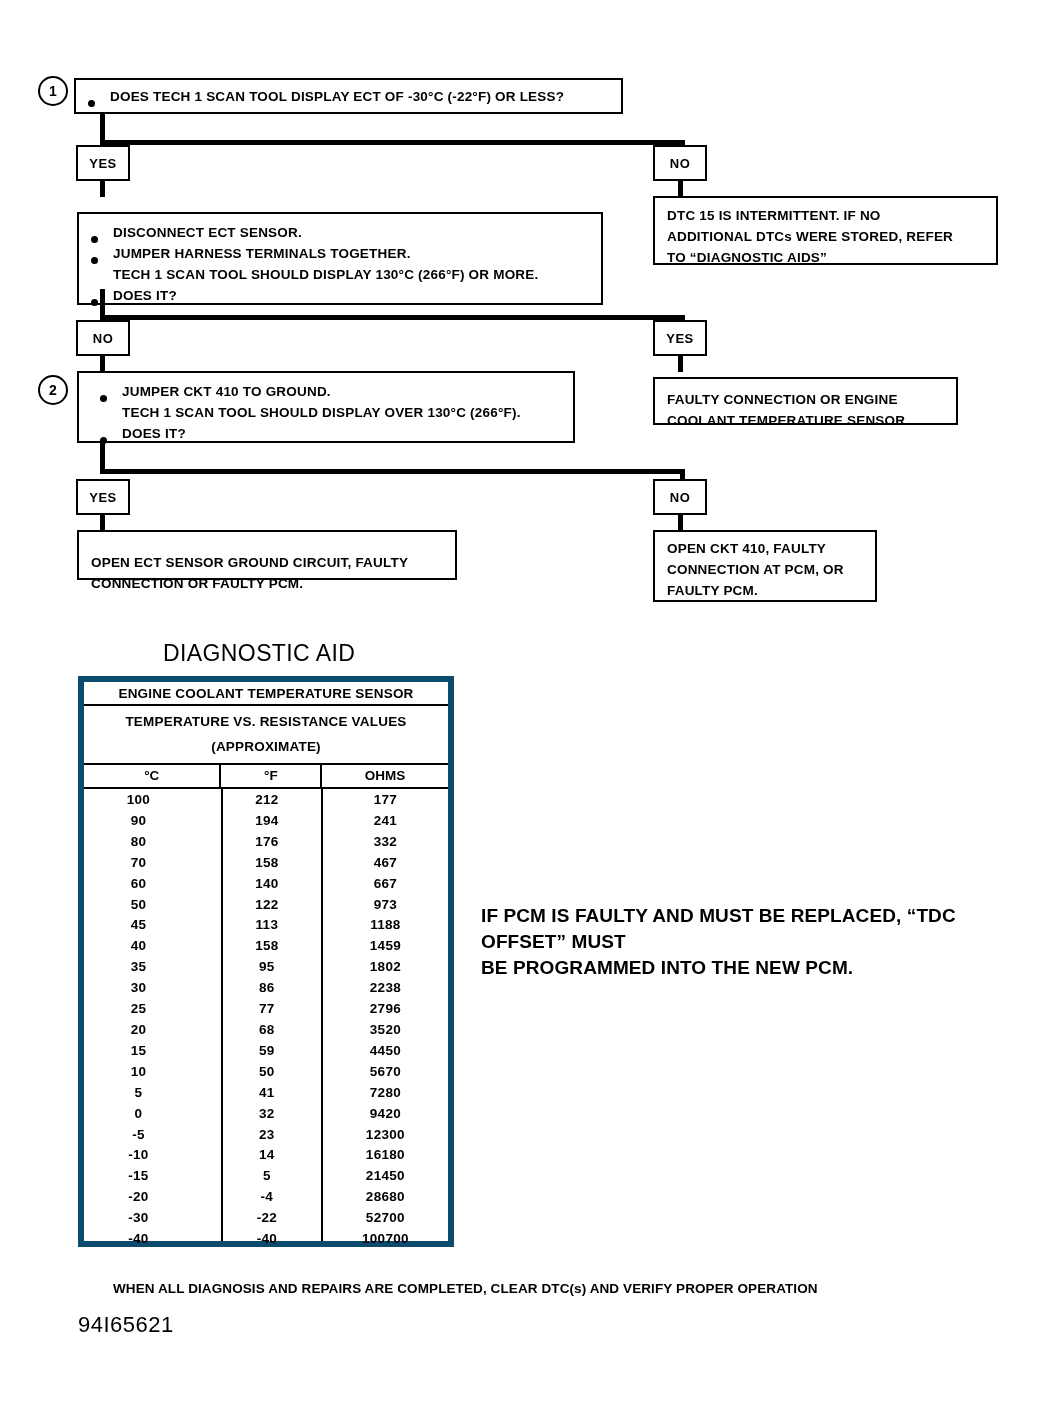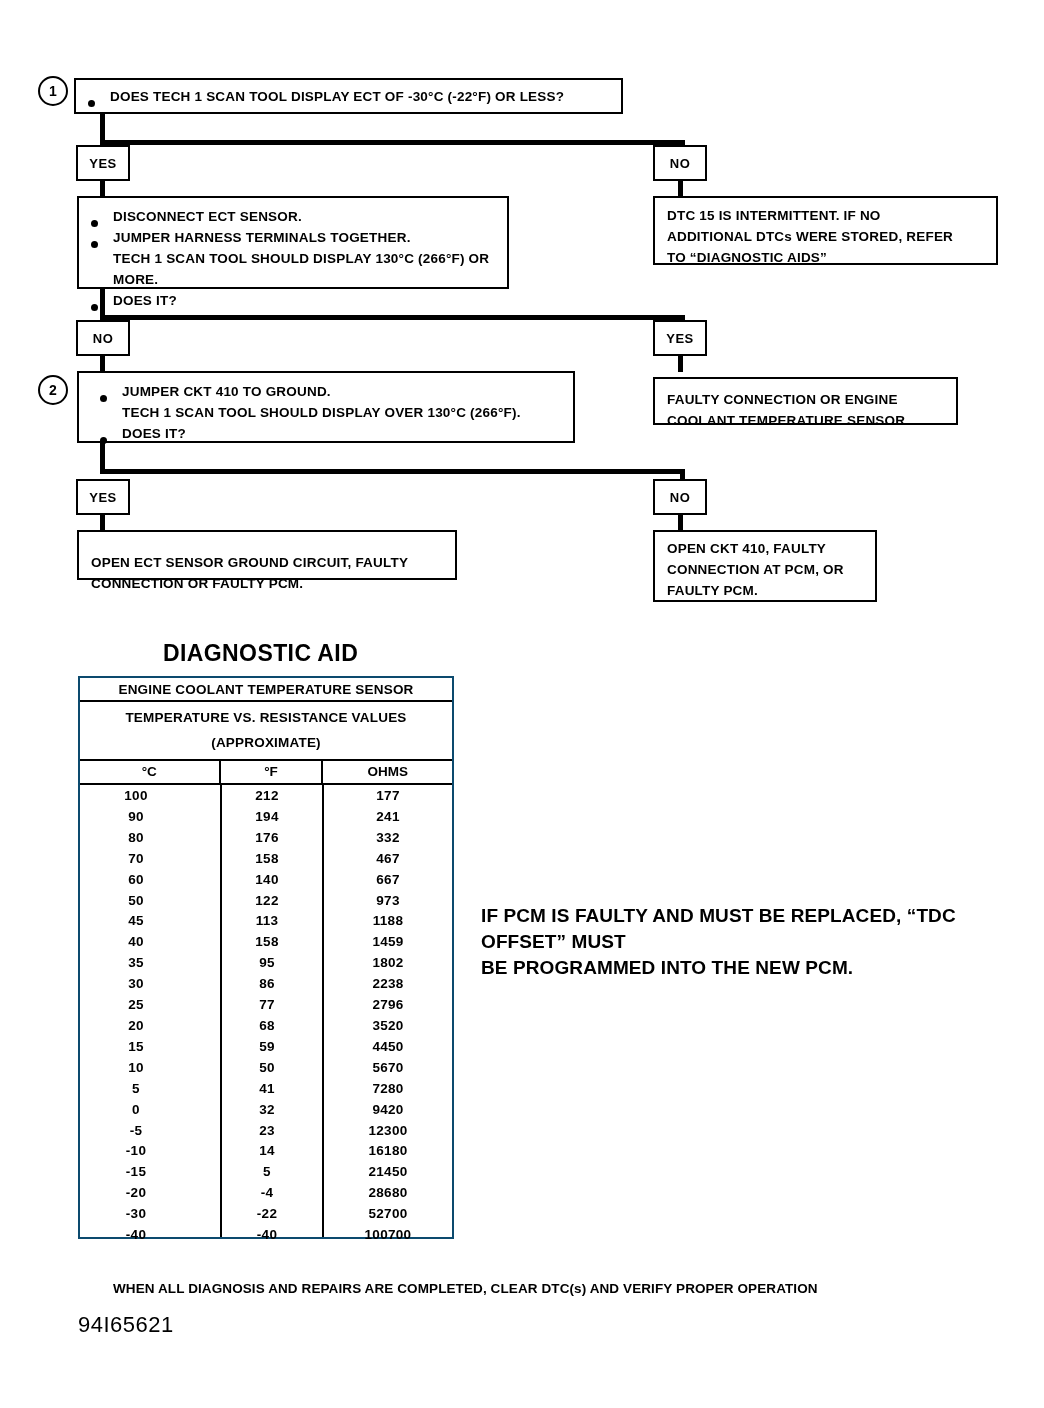--- a/index.html
+++ b/index.html
@@ -100,26 +100,26 @@
   .hline {
     position: absolute;
     height: 5px;
     background: #000;
   }
 
   
   .aid-title {
     position: absolute;
     font-size: 23px;
-    font-weight: bold;
+    font-weight: normal;
     letter-spacing: 0.4px;
   }
   .aid-table {
     position: absolute;
-    border: 2px solid #0c4a6e;
+    border: 6px solid #0c4a6e;
     background: #fff;
     box-sizing: border-box;
   }
   .aid-head-row {
     border-bottom: 2px solid #000;
     text-align: center;
     font-size: 13.5px;
     font-weight: bold;
     letter-spacing: 0.2px;
     padding: 4px 0 3px 0;
@@ -202,21 +202,21 @@
   <div class="vline" style="left:100px; top:114px; height:31px;"></div>
   <div class="hline" style="left:100px; top:140px; width:585px;"></div>
   <div class="vline" style="left:680px; top:140px; height:10px;"></div>
 
   <div class="chip" style="left:76px; top:145px;">YES</div>
   <div class="chip" style="left:653px; top:145px;">NO</div>
 
   <div class="vline" style="left:100px; top:181px; height:16px;"></div>
   <div class="vline" style="left:678px; top:181px; height:16px;"></div>
 
-  <div class="box" style="left:77px; top:196px; width:432px; height:93px;">
+  <div class="box" style="left:77px; top:212px; width:526px; height:93px;">
     <div class="plain-box-inner" style="padding:8px 12px;">
       <div class="bullet-row">
         <span class="bullet"></span>
         <span class="bullet-text">DISCONNECT ECT SENSOR.</span>
       </div>
       <div class="bullet-row">
         <span class="bullet"></span>
         <span class="bullet-text">JUMPER HARNESS TERMINALS TOGETHER.</span>
       </div>
       <div class="bullet-row">

